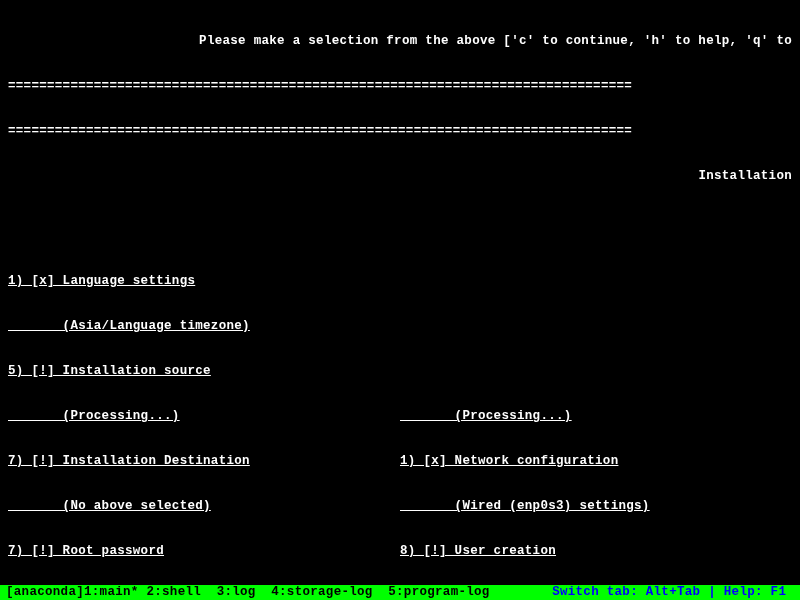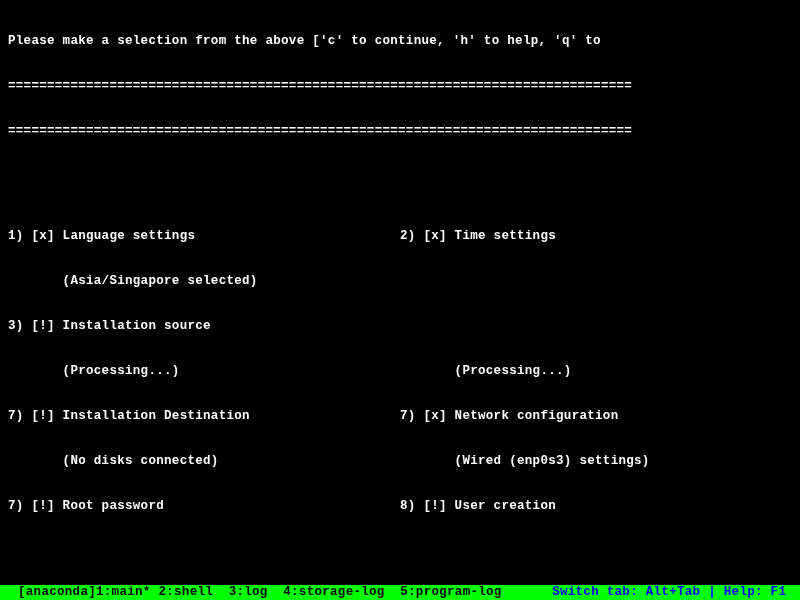--- a/index.html
+++ b/index.html
@@ -13,52 +13,53 @@
     height: 600px;
     overflow: hidden;
     position: relative;
     letter-spacing: 0.3px;
     font-weight: bold;
   }
   #screen {
     padding: 4px 8px 0 8px;
     white-space: pre;
   }
-  .row { display: flex; }
+  .row { display: flex; text-decoration: underline; }
   .col { flex: 0 0 50%; white-space: pre; }
-  .full { white-space: pre; }
+  .full { white-space: pre; text-align: right; }
   #statusbar {
     position: absolute;
     left: 0; right: 0; bottom: 0;
     height: 15px;
     background: #00ff00;
     color: #000;
     display: flex;
     padding: 0 6px;
     font-weight: bold;
   }
-  #statusbar .tabs { flex: 1; white-space: pre; margin-left: 12px; }
+  #statusbar .tabs { flex: 1; white-space: pre; }
   #statusbar .hints { color: #0000ff; white-space: pre; }
   .divider { white-space: pre; overflow: hidden; }
 </style>
 </head>
 <body>
 
 <div id="screen">
   <div class="full">Please make a selection from the above ['c' to continue, 'h' to help, 'q' to</div>
   <div class="divider">================================================================================</div>
   <div class="divider">================================================================================</div>
+  <div class="full">Installation</div>
   <div class="full"> </div>
 
-  <div class="row"><div class="col">1) [x] Language settings</div><div class="col">2) [x] Time settings</div></div>
-  <div class="row"><div class="col">       (Asia/Singapore selected)</div></div>
-  <div class="row"><div class="col">3) [!] Installation source</div></div>
+  <div class="row"><div class="col">1) [x] Language settings</div></div>
+  <div class="row"><div class="col">       (Asia/Language timezone)</div></div>
+  <div class="row"><div class="col">5) [!] Installation source</div></div>
   <div class="row"><div class="col">       (Processing...)</div><div class="col">       (Processing...)</div></div>
-  <div class="row"><div class="col">7) [!] Installation Destination</div><div class="col">7) [x] Network configuration</div></div>
-  <div class="row"><div class="col">       (No disks connected)</div><div class="col">       (Wired (enp0s3) settings)</div></div>
+  <div class="row"><div class="col">7) [!] Installation Destination</div><div class="col">1) [x] Network configuration</div></div>
+  <div class="row"><div class="col">       (No above selected)</div><div class="col">       (Wired (enp0s3) settings)</div></div>
   <div class="row"><div class="col">7) [!] Root password</div><div class="col">8) [!] User creation</div></div>
   
 
   
   
   
   
   
   
   

